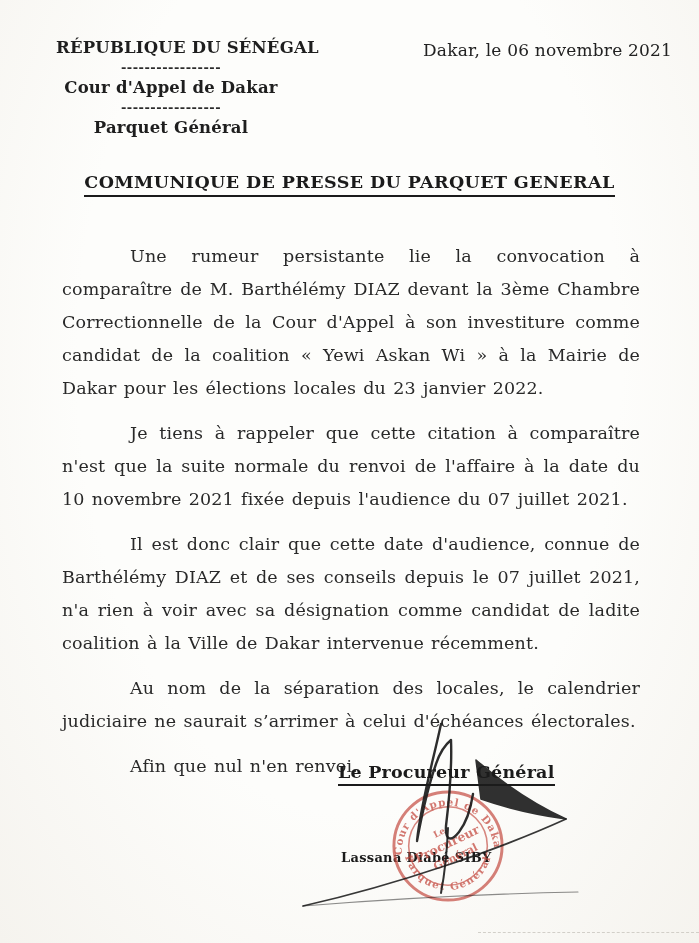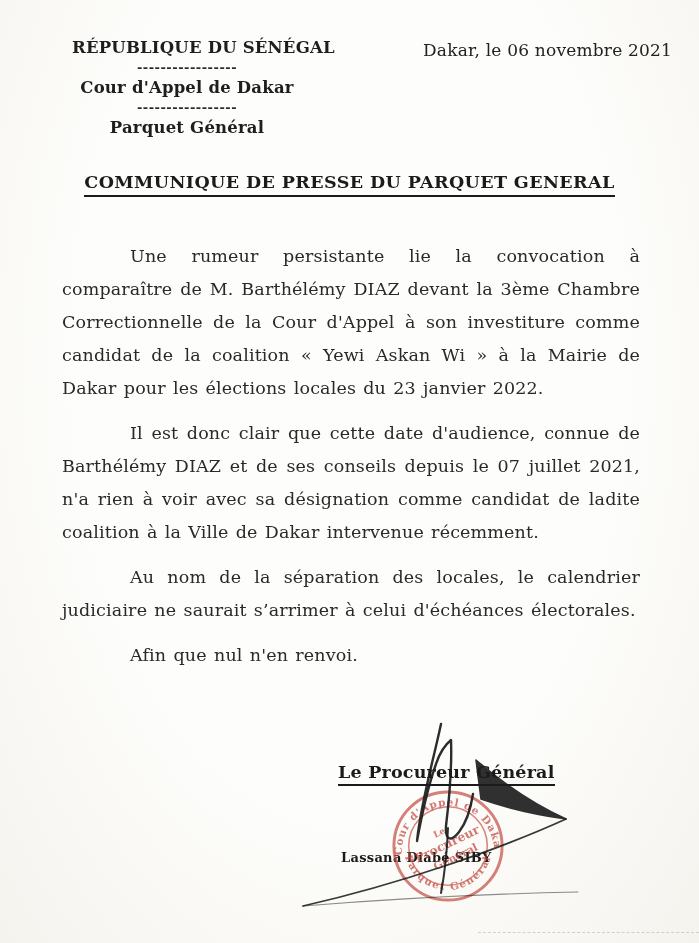--- a/index.html
+++ b/index.html
@@ -10,21 +10,21 @@
     background:#e9e7e2;
   }
   .page{
     position:relative;
     width:699px;height:943px;
     overflow:hidden;
     background:radial-gradient(ellipse at 50% 38%, #fdfdfb 55%, #f5f3ee 100%);
   }
   
   .letterhead{
-    position:absolute;left:72px;top:38px;width:230px;
+    position:absolute;left:56px;top:38px;width:230px;
     text-align:center;
   }
   .letterhead .line{
     font-weight:bold;color:#1e1e1e;
     font-size:16.5px;line-height:20px;
     letter-spacing:.2px;white-space:nowrap;
   }
   .letterhead .dashes{
     font-weight:bold;color:#2a2a2a;
     font-size:13px;line-height:13px;letter-spacing:.5px;
@@ -98,20 +98,21 @@
   </div>
 
   <div class="dateline">Dakar, le 06 novembre 2021</div>
 
   <div class="title-row">
     <span class="title">COMMUNIQUE DE PRESSE DU PARQUET GENERAL</span>
   </div>
 
   <div class="body-text">
     <p>Une rumeur persistante lie la convocation à comparaître de M. Barthélémy DIAZ devant la 3ème Chambre Correctionnelle de la Cour d'Appel à son investiture comme candidat de la coalition « Yewi Askan Wi » à la Mairie de Dakar pour les élections locales du 23 janvier 2022.</p>
+    <p>Je tiens à rappeler que cette citation à comparaître n'est que la suite normale du renvoi de l'affaire à la date du 10 novembre 2021 fixée depuis l'audience du 07 juillet 2021.</p>
     <p>Il est donc clair que cette date d'audience, connue de Barthélémy DIAZ et de ses conseils depuis le 07 juillet 2021, n'a rien à voir avec sa désignation comme candidat de ladite coalition à la Ville de Dakar intervenue récemment.</p>
     <p>Au nom de la séparation des locales, le calendrier judiciaire ne saurait s’arrimer à celui d'échéances électorales.</p>
     <p class="closing">Afin que nul n'en renvoi.</p>
   </div>
 
   <div class="sig-role">Le Procureur Général</div>
   <div class="sig-name">Lassana Diabé SIBY</div>
 
   <svg class="stamp" viewBox="0 0 120 120">
     <defs>

